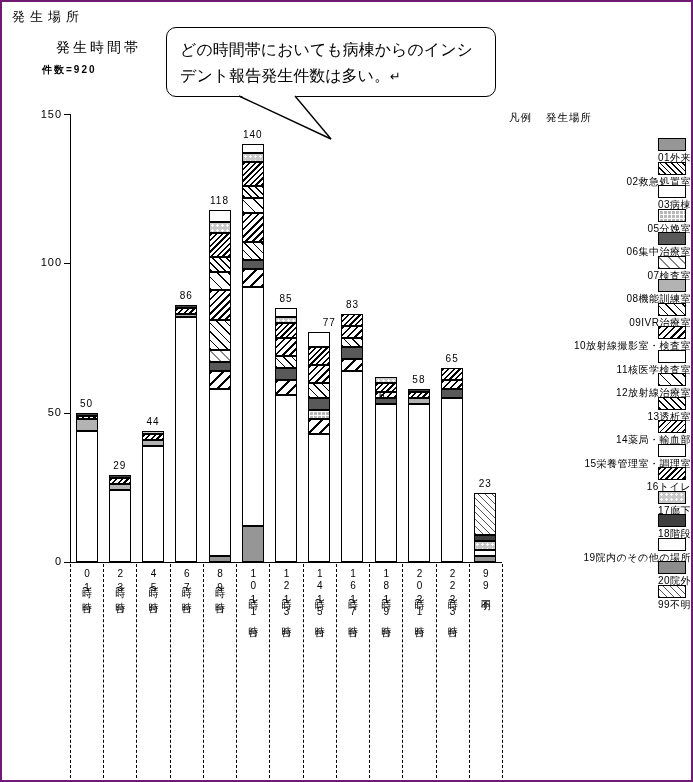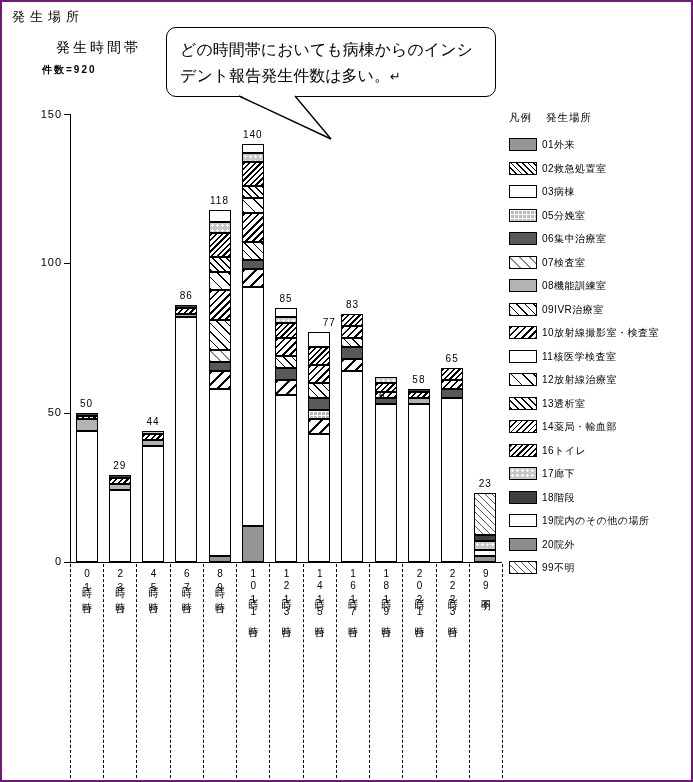--- a/index.html
+++ b/index.html
@@ -23,21 +23,21 @@
   .dash{position:absolute;width:0;border-left:1px dashed #000;}
   .ytick-label{position:absolute;text-align:right;font-size:11px;letter-spacing:1px;}
   .bar{position:absolute;}
   .seg{position:absolute;left:0;width:100%;border:1px solid #000;box-sizing:border-box;}
   .bar-total{position:absolute;text-align:center;font-size:10px;letter-spacing:1px;}
   .xlabel{position:absolute;text-align:center;}
   .xlabel span{writing-mode:vertical-rl;text-orientation:upright;font-size:10px;letter-spacing:1px;display:inline-block;}
   
   .legend{position:absolute;left:507px;top:109px;width:182px;}
   .legend-header{display:flex;gap:14px;font-size:10.5px;letter-spacing:1px;margin-bottom:13px;}
-  .legend-item{display:flex;align-items:flex-start;height:13px;margin-bottom:10.5px;}
+  .legend-item{display:flex;align-items:flex-end;height:13px;margin-bottom:10.5px;flex-direction:column;}
   .swatch{width:26px;height:11px;border:1px solid #000;box-sizing:content-box;flex-shrink:0;margin-right:5px;}
   .legend-label{font-size:10px;white-space:nowrap;letter-spacing:0.5px;}
   
   .pat-white{background:#fff;}
   .pat-gray1{background:#969696;}
   .pat-gray2{background:#b3b3b3;}
   .pat-gray3{background:#8c8c8c;}
   .pat-darkgray{background:#595959;}
   .pat-darkgray2{background:#3f3f3f;}
   .pat-grid-gray{background-color:#b8b8b8;background-image:linear-gradient(#fff 1px,transparent 1px),linear-gradient(90deg,#fff 1px,transparent 1px);background-size:4px 4px;}
@@ -279,20 +279,24 @@
         </div>
         <div class="legend-item">
           <div class="swatch pat-hatch-ne-med"></div>
           <div class="legend-label">13透析室</div>
         </div>
         <div class="legend-item">
           <div class="swatch pat-hatch-nw-thin"></div>
           <div class="legend-label">14薬局・輸血部</div>
         </div>
         <div class="legend-item">
+          <div class="swatch pat-white"></div>
+          <div class="legend-label">15栄養管理室・調理室</div>
+        </div>
+        <div class="legend-item">
           <div class="swatch pat-hatch-nw-dense2"></div>
           <div class="legend-label">16トイレ</div>
         </div>
         <div class="legend-item">
           <div class="swatch pat-dotted-gray"></div>
           <div class="legend-label">17廊下</div>
         </div>
         <div class="legend-item">
           <div class="swatch pat-darkgray2"></div>
           <div class="legend-label">18階段</div>

